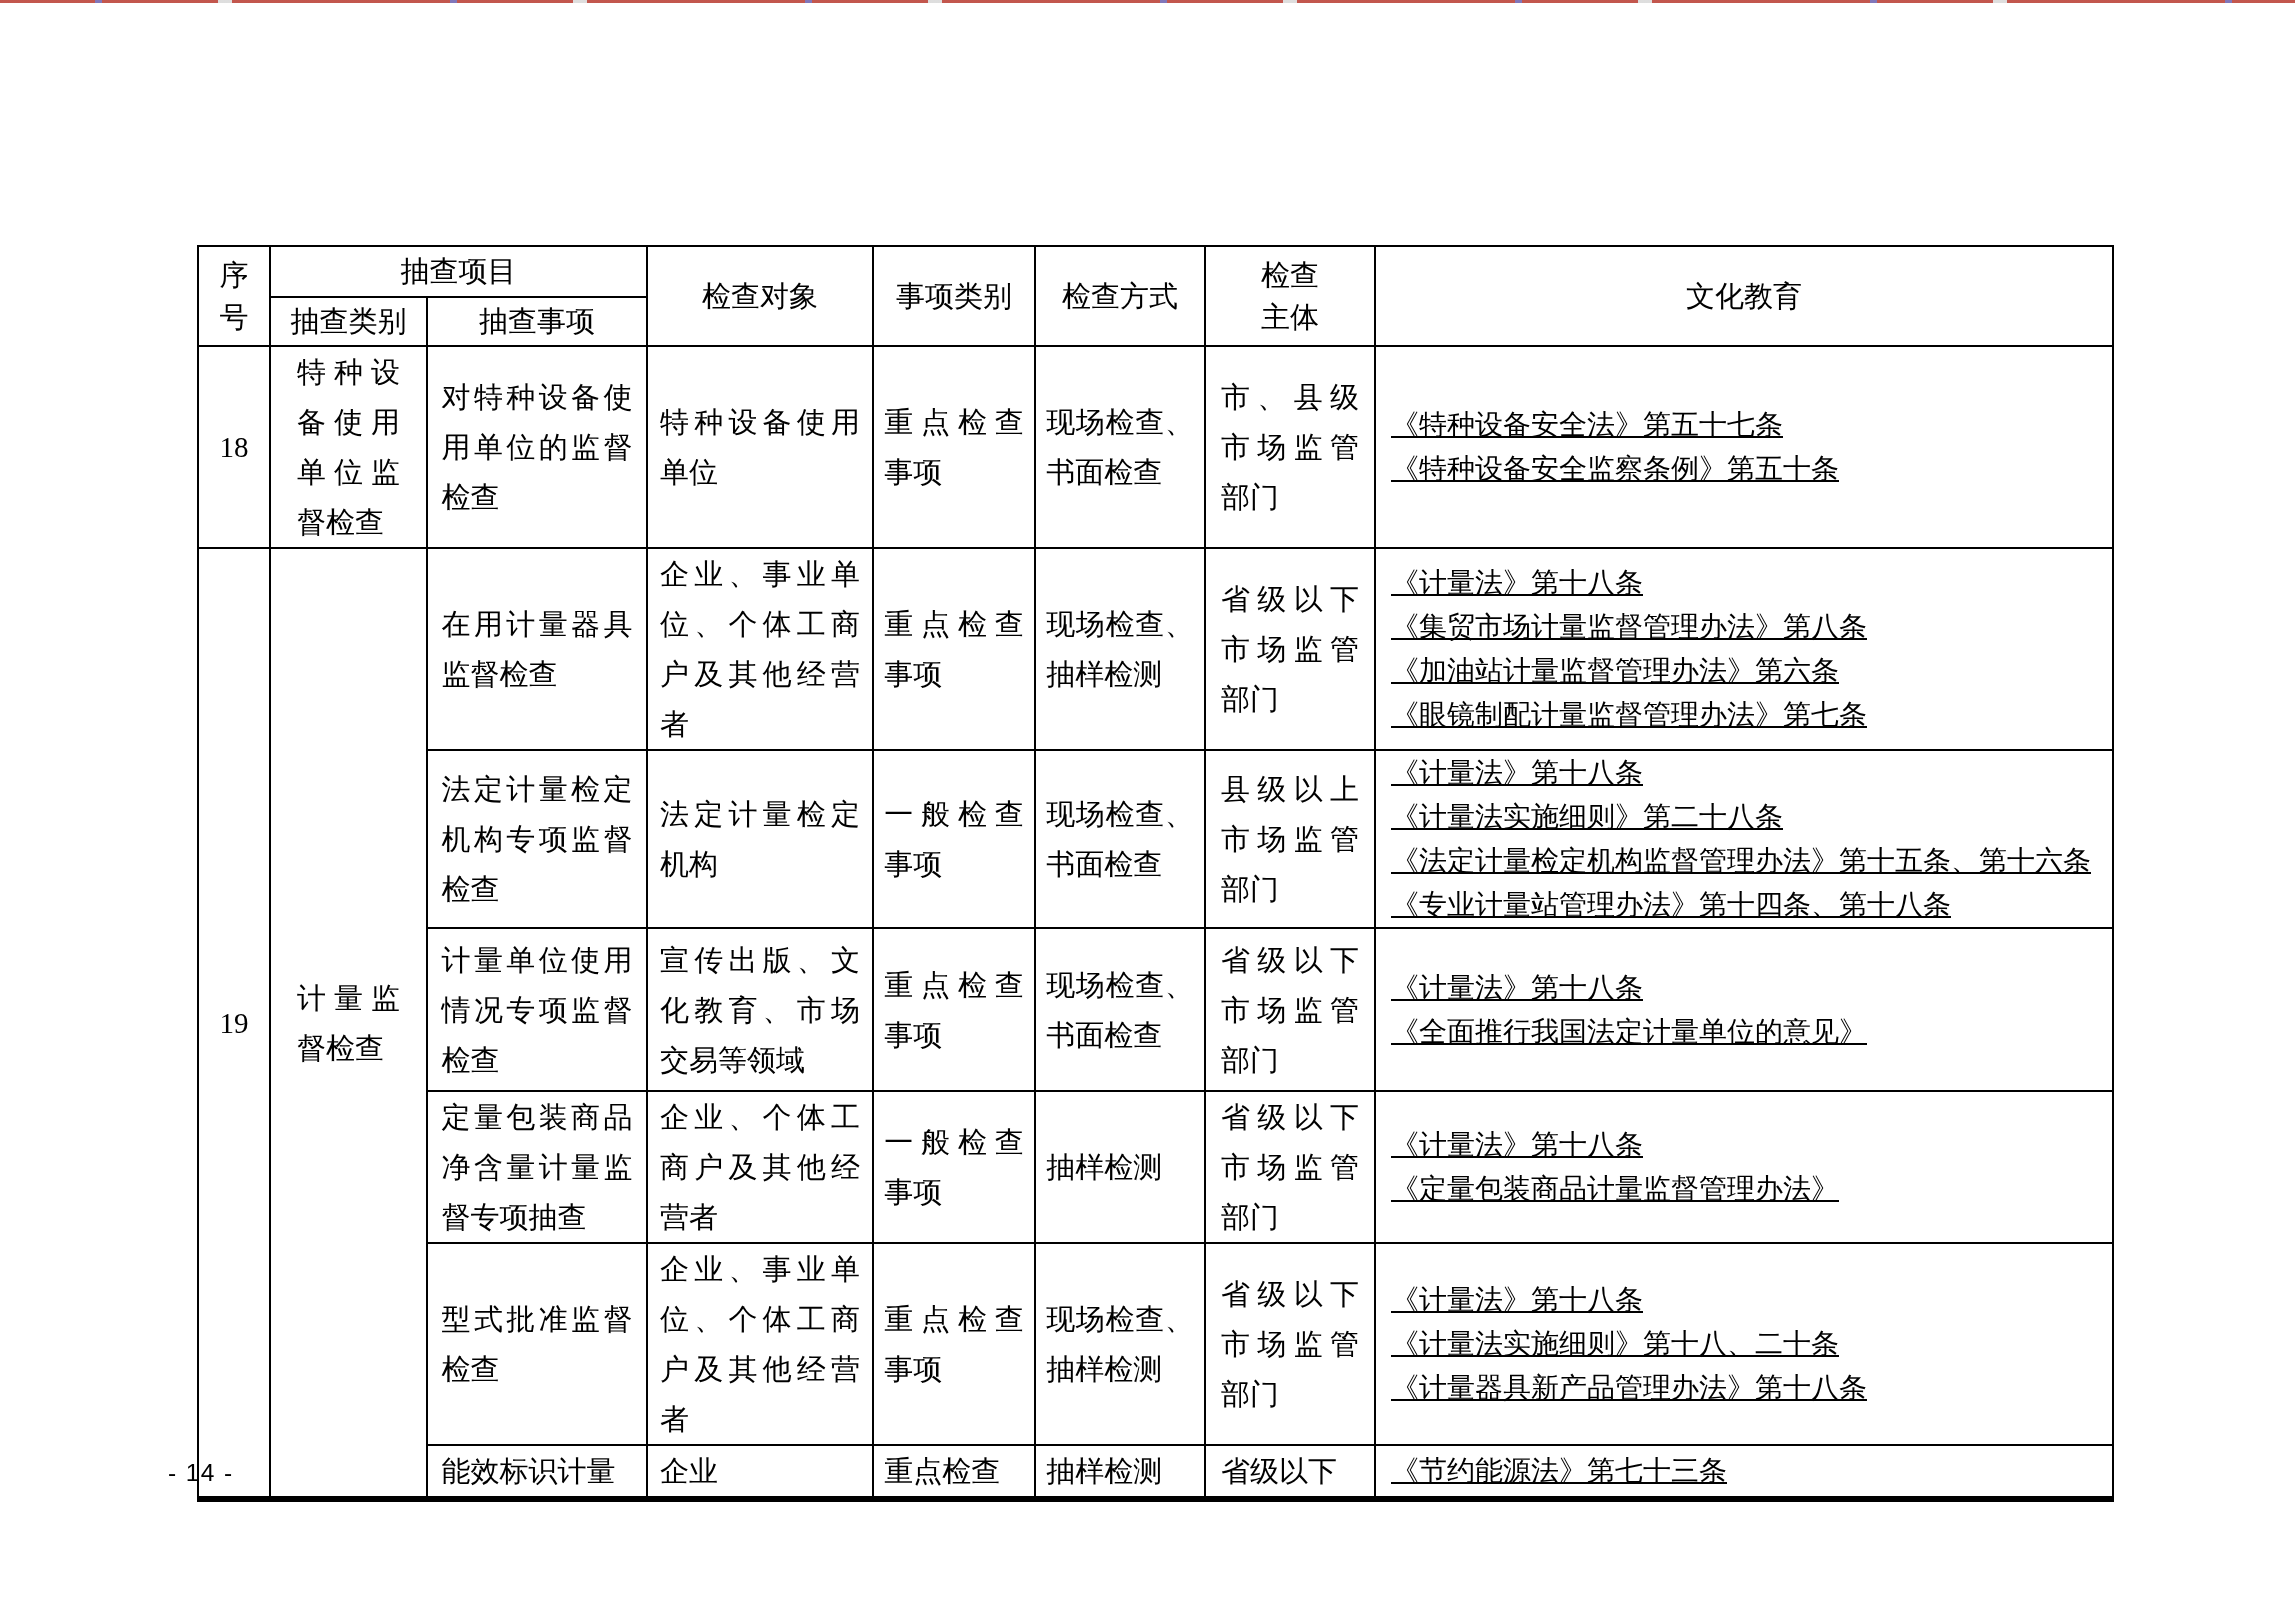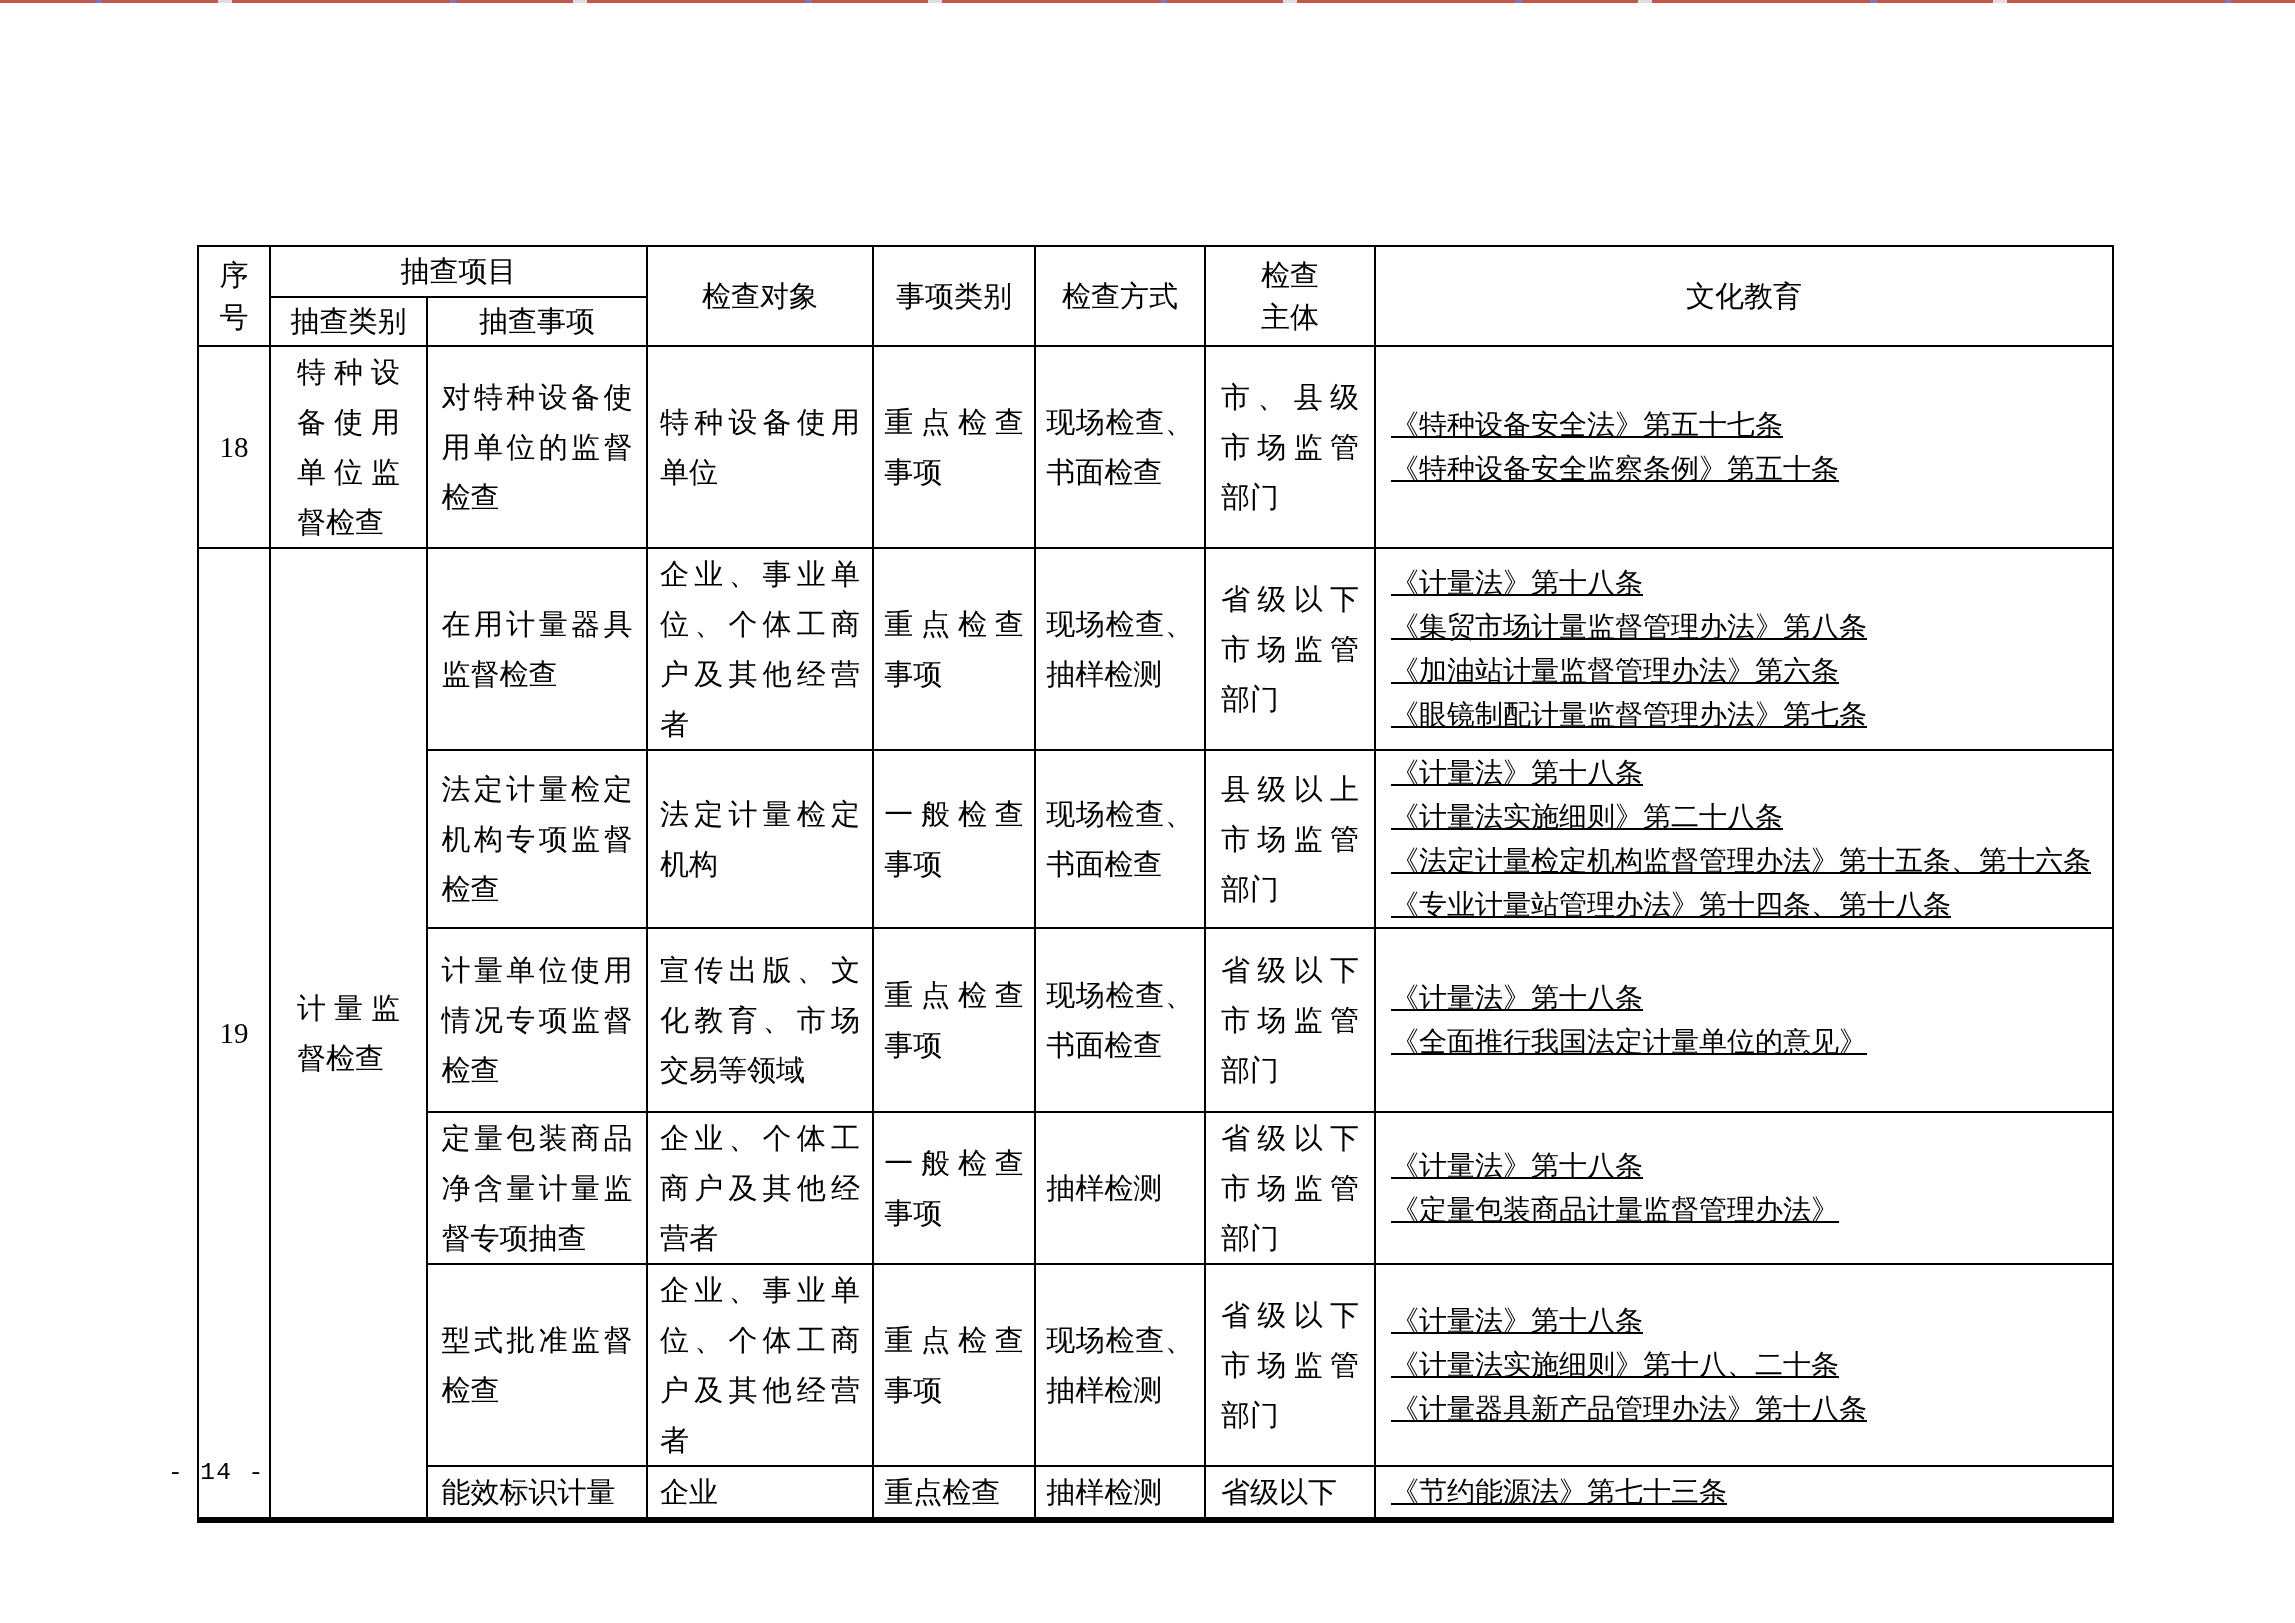--- a/index.html
+++ b/index.html
@@ -35,21 +35,21 @@
   .c-target{padding:0 12px !important;}
   .c-type{padding:0 10.2px !important;margin-left:39px;}
   .c-method{padding:0 10.2px !important;}
   .c-subject{padding:0 15px !important;}
   .c-basis{
     padding:0 4.1px 0 15px !important;text-align:right;
     white-space:pre-line;font-size:28px !important;line-height:44px !important;text-decoration:underline;
   }
   .page-num{
     position:absolute;left:168px;top:1459px;font-size:24.5px;
-    font-family:Liberation Mono, monospace;color:#000;
+    font-family:Liberation Sans, sans-serif;color:#000;
     letter-spacing:1.4px;
   }
 </style>
 </head>
 <body>
 
 <div class="sheet">
 
   <div class="top-edge"></div>
 
@@ -111,21 +111,21 @@
       <td class="c-item">法定计量检定机构专项监督检查</td>
       <td class="c-target">法定计量检定机构</td>
       <td class="c-type">一般检查事项</td>
       <td class="c-method">现场检查、书面检查</td>
       <td class="c-subject">县级以上市场监管部门</td>
       <td class="c-basis">《计量法》第十八条
 《计量法实施细则》第二十八条
 《法定计量检定机构监督管理办法》第十五条、第十六条
 《专业计量站管理办法》第十四条、第十八条</td>
     </tr>
-    <tr style="height:184px">
+    <tr style="height:163px">
       <td class="c-item">计量单位使用情况专项监督检查</td>
       <td class="c-target">宣传出版、文化教育、市场交易等领域</td>
       <td class="c-type">重点检查事项</td>
       <td class="c-method">现场检查、书面检查</td>
       <td class="c-subject">省级以下市场监管部门</td>
       <td class="c-basis">《计量法》第十八条
 《全面推行我国法定计量单位的意见》</td>
     </tr>
     <tr style="height:130px">
       <td class="c-item">定量包装商品净含量计量监督专项抽查</td>

